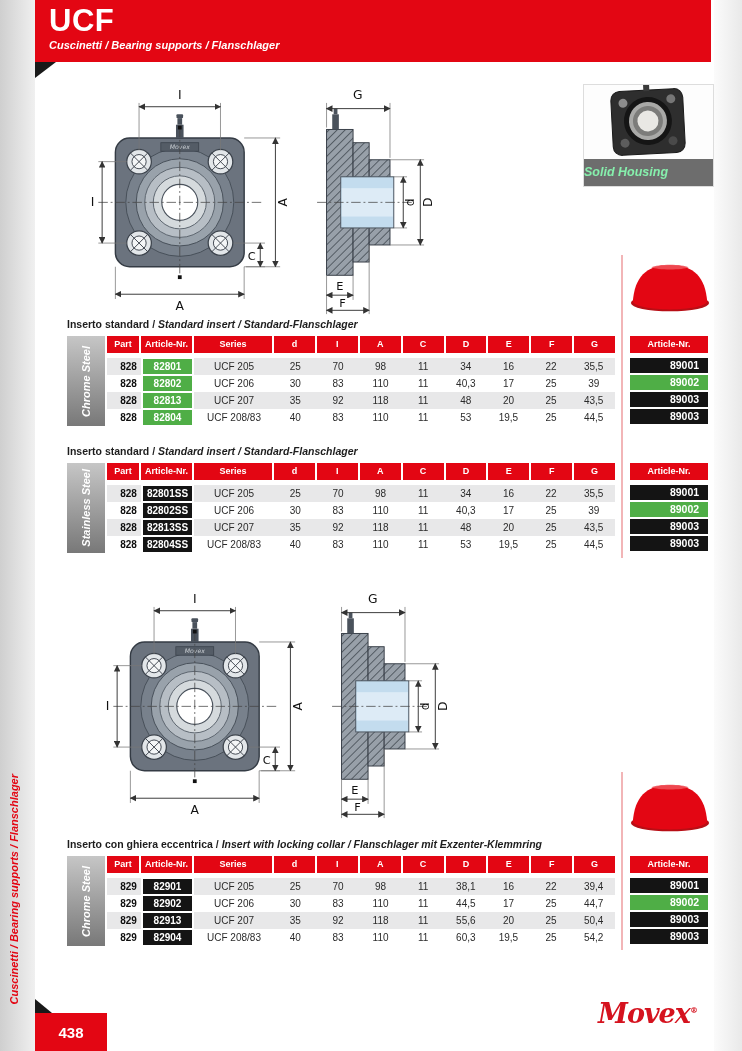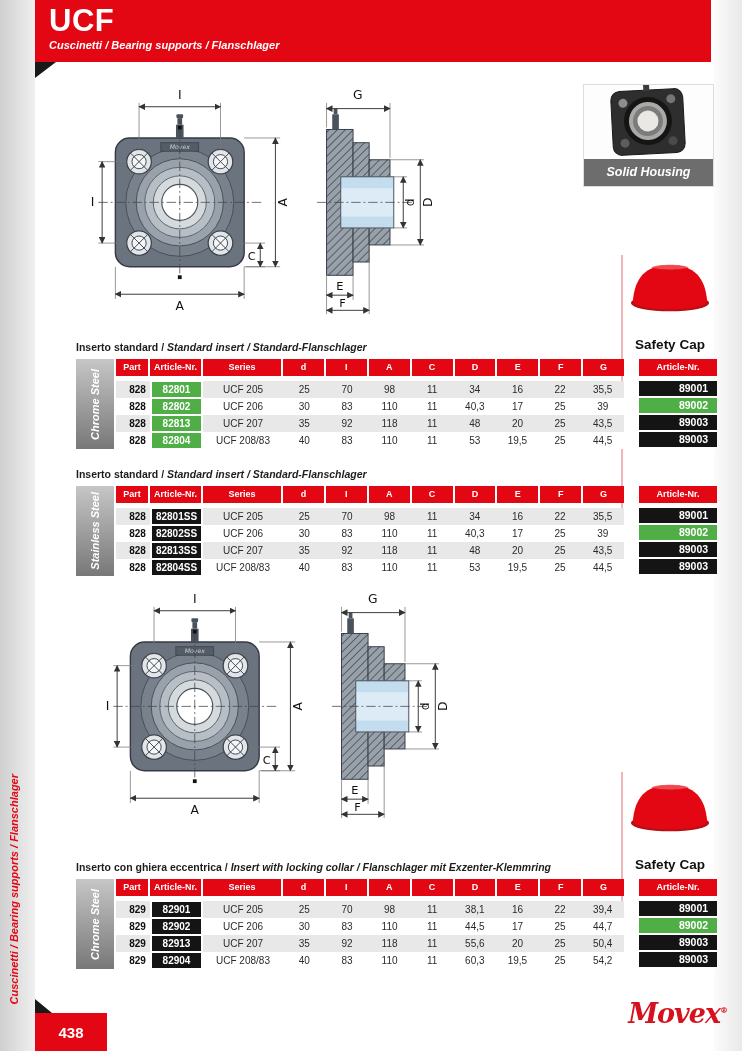--- a/index.html
+++ b/index.html
@@ -19,30 +19,30 @@
   .fold-top{left:35px;top:62px;width:0;height:0;border-top:16px solid #191919;border-right:21px solid transparent;}
   .fold-bottom{left:35px;top:999px;width:0;height:0;border-bottom:14px solid #191919;border-right:17px solid transparent;}
 
   
   .drawing svg{display:block;font-family:"DejaVu Sans",sans-serif;}
   .dim-t{font-size:13px;fill:#111;}
   .dim-s{font-size:12px;fill:#111;}
 
   
   .solid-housing{left:583px;top:84px;width:131px;height:103px;background:#fff;border:1px solid #ddd;box-sizing:border-box;}
-  .sh-label{position:absolute;left:0;bottom:0;width:100%;height:27px;background:#6d6d6d;color:#ffffff;
-            font-size:12.5px;font-weight:bold;font-style:italic;text-align:center;line-height:27px;}
+  .sh-label{position:absolute;left:0;bottom:0;width:100%;height:27px;background:#6d6d6d;color:#86efac;
+            font-size:12.5px;font-weight:bold;font-style:italic;line-height:27px;}
 
   
   .safety{width:92px;text-align:center;}
   .safety .cap-label{font-size:13.5px;font-weight:bold;color:#111;margin-top:20px;}
   .divider{width:2px;background:var(--divider-pink);}
 
   
-  .tblock{left:76px;width:641px;margin-top:23px;}
+  .tblock{left:67px;width:641px;}
   .tbl-title{font-size:10.5px;font-weight:bold;color:#1d1d1d;}
   .tbl-title i{font-style:italic;}
   .steel{position:absolute;left:0;top:18px;width:38px;height:90px;
          background:linear-gradient(to bottom,var(--steel-light),var(--steel-dark));
          display:flex;align-items:center;justify-content:center;}
   .steel span{writing-mode:vertical-rl;transform:rotate(180deg);color:#fff;font-size:11px;
               font-weight:bold;font-style:italic;white-space:nowrap;}
   .grid{position:absolute;left:40px;top:18px;width:508px;}
   .thead{display:flex;}
   .th{background:var(--red);color:#fff;font-size:9px;font-weight:bold;text-align:center;
@@ -63,21 +63,21 @@
   .cap-row{height:17px;box-sizing:border-box;border-bottom:2px solid #fff;background:var(--black-cell);
            color:#fff;font-weight:bold;font-size:10.5px;text-align:center;line-height:15px;padding-left:31px;}
   .cap-row.green{background:var(--green);}
 
   
   .side-text{left:8px;top:775px;height:228px;display:flex;align-items:center;}
   .side-text span{writing-mode:vertical-rl;transform:rotate(180deg);font-size:11px;font-weight:bold;
                   font-style:italic;color:var(--red);white-space:nowrap;}
   .pagenum{left:35px;top:1013px;width:72px;height:38px;background:var(--red);color:#fff;
            font-weight:bold;font-size:15px;display:flex;align-items:center;justify-content:center;}
-  .logo{left:598px;top:998px;width:130px;text-align:right;color:var(--logo-red);
+  .logo{left:598px;top:998px;width:130px;text-align:left;color:var(--logo-red);
         font-family:"DejaVu Serif",serif;font-style:italic;font-weight:bold;font-size:27px;letter-spacing:-1px;}
   .logo sup{font-size:8px;letter-spacing:0;}
 </style>
 </head>
 <body>
 
 <div class="page">
 
   <div class="abs left-strip"></div>
   <div class="abs right-strip"></div>

